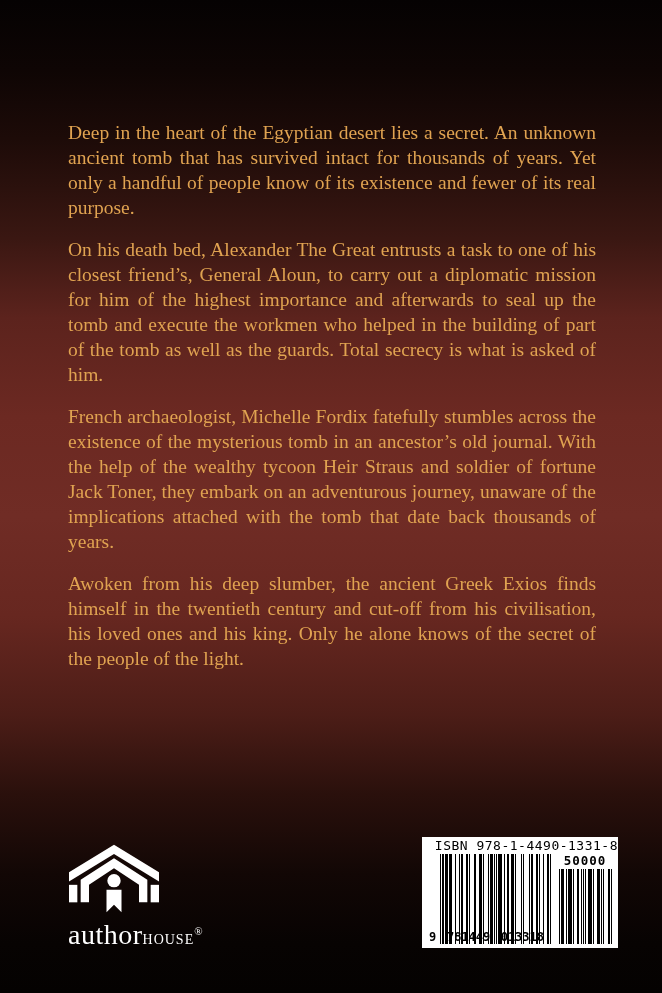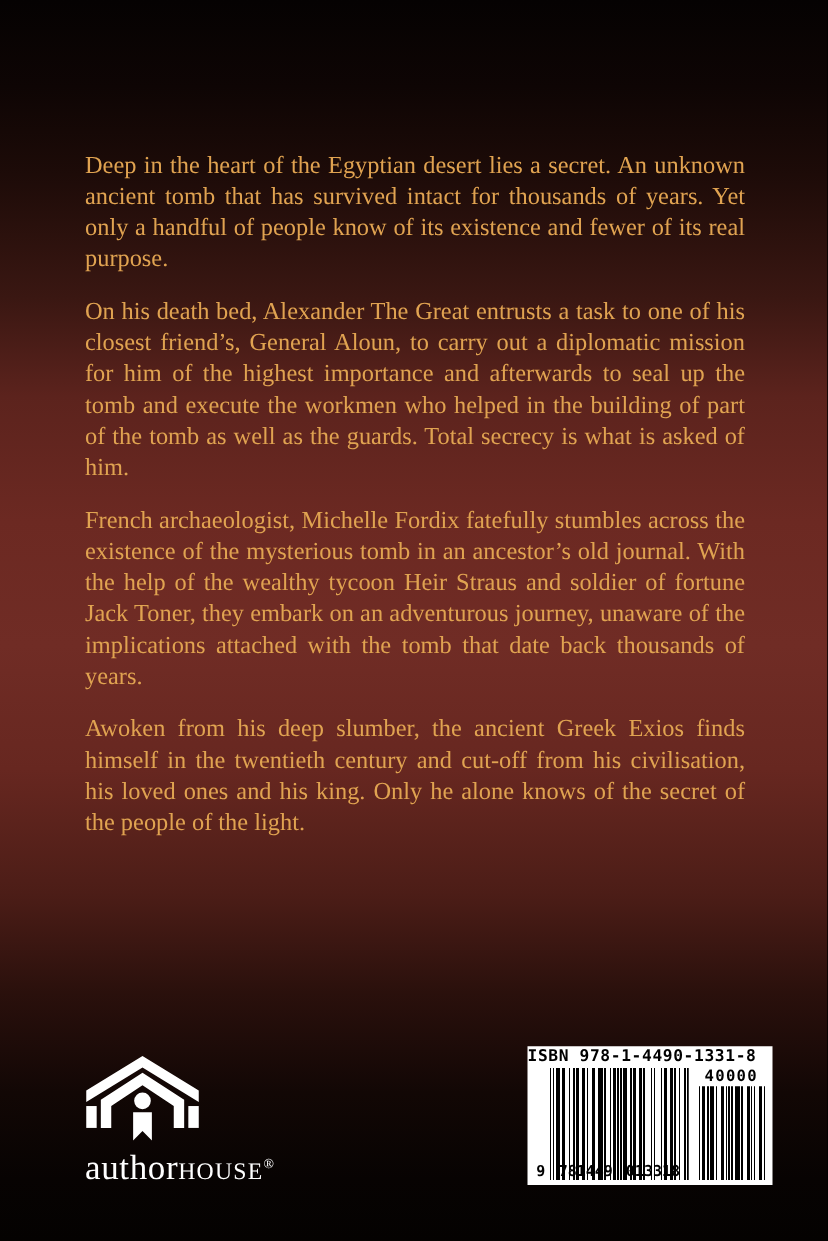--- a/index.html
+++ b/index.html
@@ -24,31 +24,31 @@
   }
   .synopsis p{ margin:0 0 17px 0; }
   
   .publisher{ position:absolute; left:44px; top:842px; width:160px; color:#fff; }
   .logo-icon{ display:block; margin-left:20px; width:100px; height:74px; }
   .wordmark{
     margin-top:3px; white-space:nowrap;
     font-family:"Liberation Serif",serif; color:#fff;
   }
   .wm-lower{ font-size:28px; letter-spacing:0.5px;margin-left:24px; }
-  .wm-upper{ font-size:19px; letter-spacing:1px; }
+  .wm-upper{ font-size:14px; letter-spacing:1px; }
   .wm-reg{ font-size:11px; vertical-align:9px; }
   
   .barcode-box{
     position:absolute; left:422px; top:837px; width:196px; height:111px;
     background:#fff; color:#000;
     font-family:"DejaVu Sans Mono",monospace;
   }
   .isbn-line{
     position:absolute; top:1px; left:0; right:0;
-    text-align:left; font-size:13px; font-weight:bold; letter-spacing:0.5px;
+    text-align:right; font-size:13px; font-weight:normal; letter-spacing:0.5px;
     white-space:nowrap;
   }
   .bc-row{
     position:absolute; top:17px; bottom:4px; left:7px; right:6px;
     display:flex; gap:7px;
   }
   .bc-main{ flex:1 1 auto; position:relative; display:flex; }
   .bc-nine{
     width:11px; align-self:flex-end;
     font-size:12px; font-weight:bold; line-height:14px;
@@ -133,21 +133,21 @@
               <rect x="78" y="0" width="2" height="10" fill="#000"></rect>
               <rect x="82" y="0" width="2" height="10" fill="#000"></rect>
               <rect x="85" y="0" width="1" height="10" fill="#000"></rect>
               <rect x="88" y="0" width="1" height="10" fill="#000"></rect>
               <rect x="92" y="0" width="1" height="10" fill="#000"></rect>
               <rect x="94" y="0" width="1" height="10" fill="#000"></rect>
             </svg>
           </div>
       </div>
       <div class="bc-supp">
-        <div class="bc-supp-digits">40000</div>
+        <div class="bc-supp-digits">50000</div>
         <div class="bc-supp-bars">
             <svg viewBox="0 0 48 10" preserveAspectRatio="none" shape-rendering="crispEdges">
               <rect x="1" y="0" width="1" height="10" fill="#000"></rect>
               <rect x="3" y="0" width="2" height="10" fill="#000"></rect>
               <rect x="7" y="0" width="1" height="10" fill="#000"></rect>
               <rect x="9" y="0" width="3" height="10" fill="#000"></rect>
               <rect x="13" y="0" width="1" height="10" fill="#000"></rect>
               <rect x="17" y="0" width="2" height="10" fill="#000"></rect>
               <rect x="20" y="0" width="1" height="10" fill="#000"></rect>
               <rect x="22" y="0" width="1" height="10" fill="#000"></rect>

